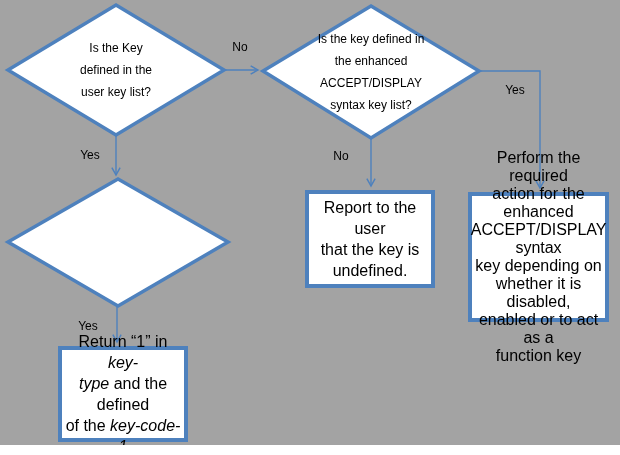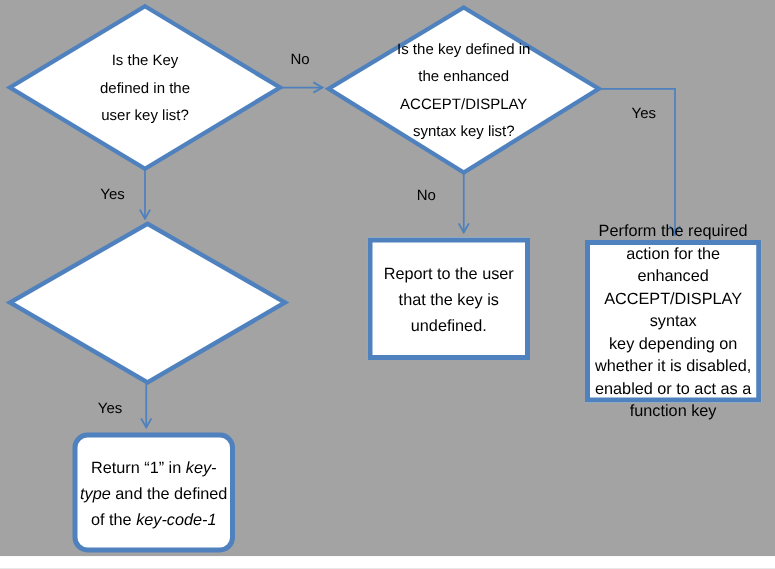--- a/index.html
+++ b/index.html
@@ -47,25 +47,25 @@
   .box {
     position: absolute;
     box-sizing: border-box;
     border: 4px solid var(--blue, #4E81BD);
     background: #ffffff;
     display: flex;
     align-items: center;
     justify-content: center;
     text-align: center;
     white-space: pre-line;
-    font-size: 13px;
+    font-size: 16px;
   }
-  .box-report { left: 294px; top: 190px; width: 130px; height: 98px; line-height: 21px; }
+  .box-report { left: 305px; top: 190px; width: 130px; height: 98px; line-height: 21px; }
   .box-perform { left: 468px; top: 192px; width: 141px; height: 130px; line-height: 18px; padding: 0 1px; }
-  .box-return { left: 58px; top: 346px; width: 130px; height: 96px; line-height: 21px; border-radius: 12px; }
+  .box-return { left: 58px; top: 346px; width: 130px; height: 96px; line-height: 21px; }
   .edge-label {
     position: absolute;
     transform: translate(-50%, -50%);
     font-size: 12px;
     line-height: 14px;
     white-space: nowrap;
   }
 </style>
 </head>
 <body>

